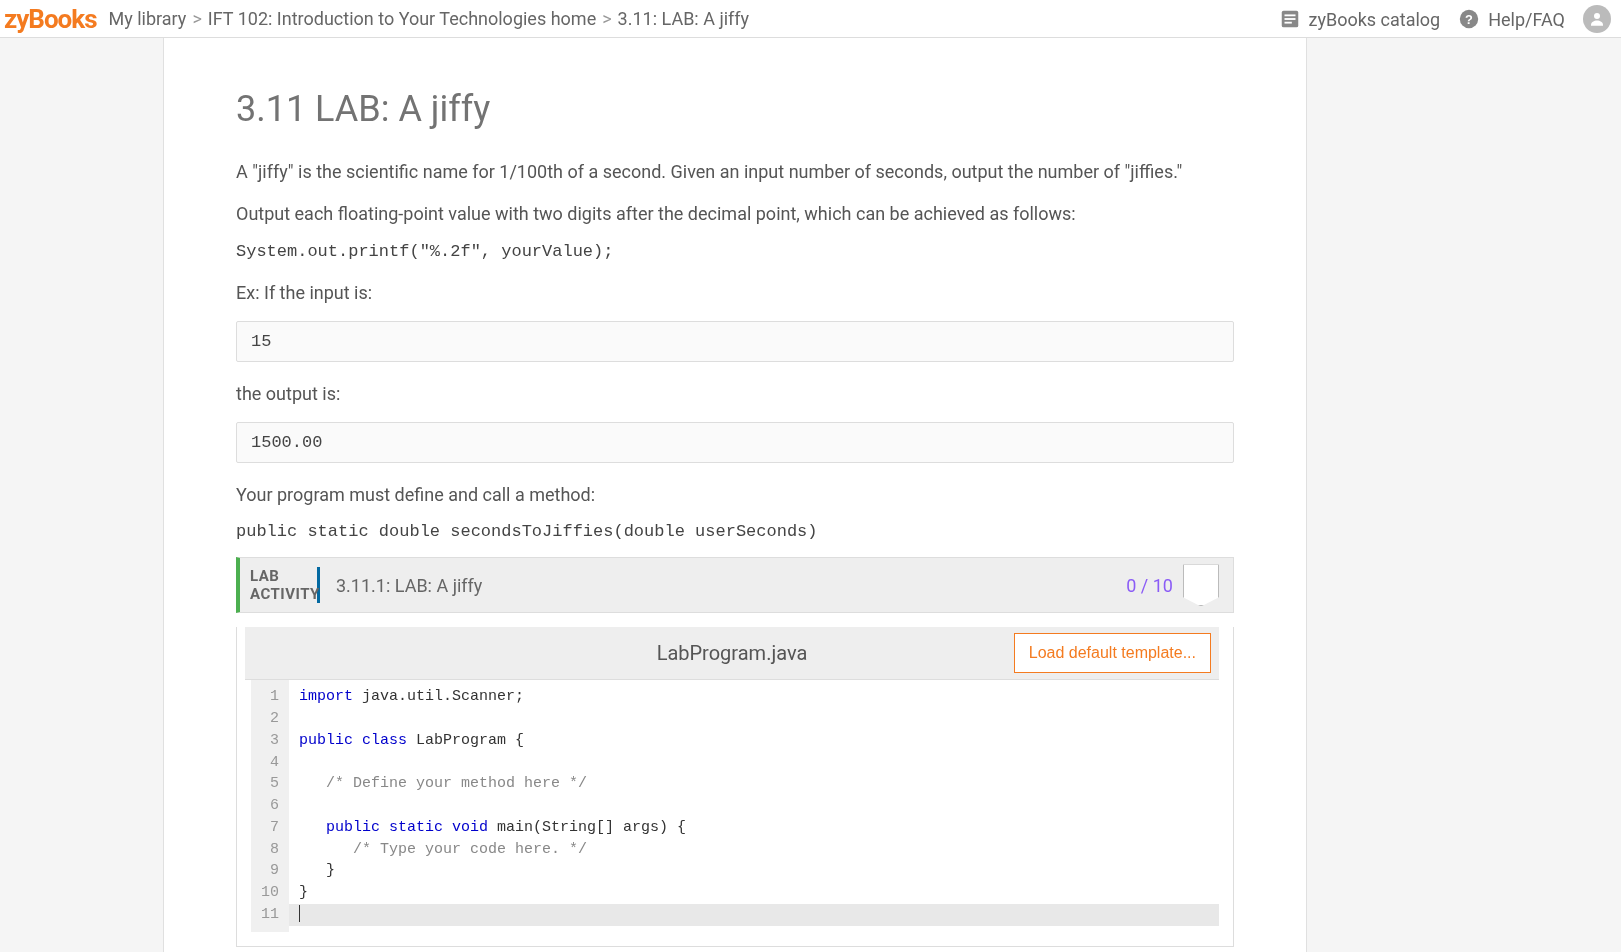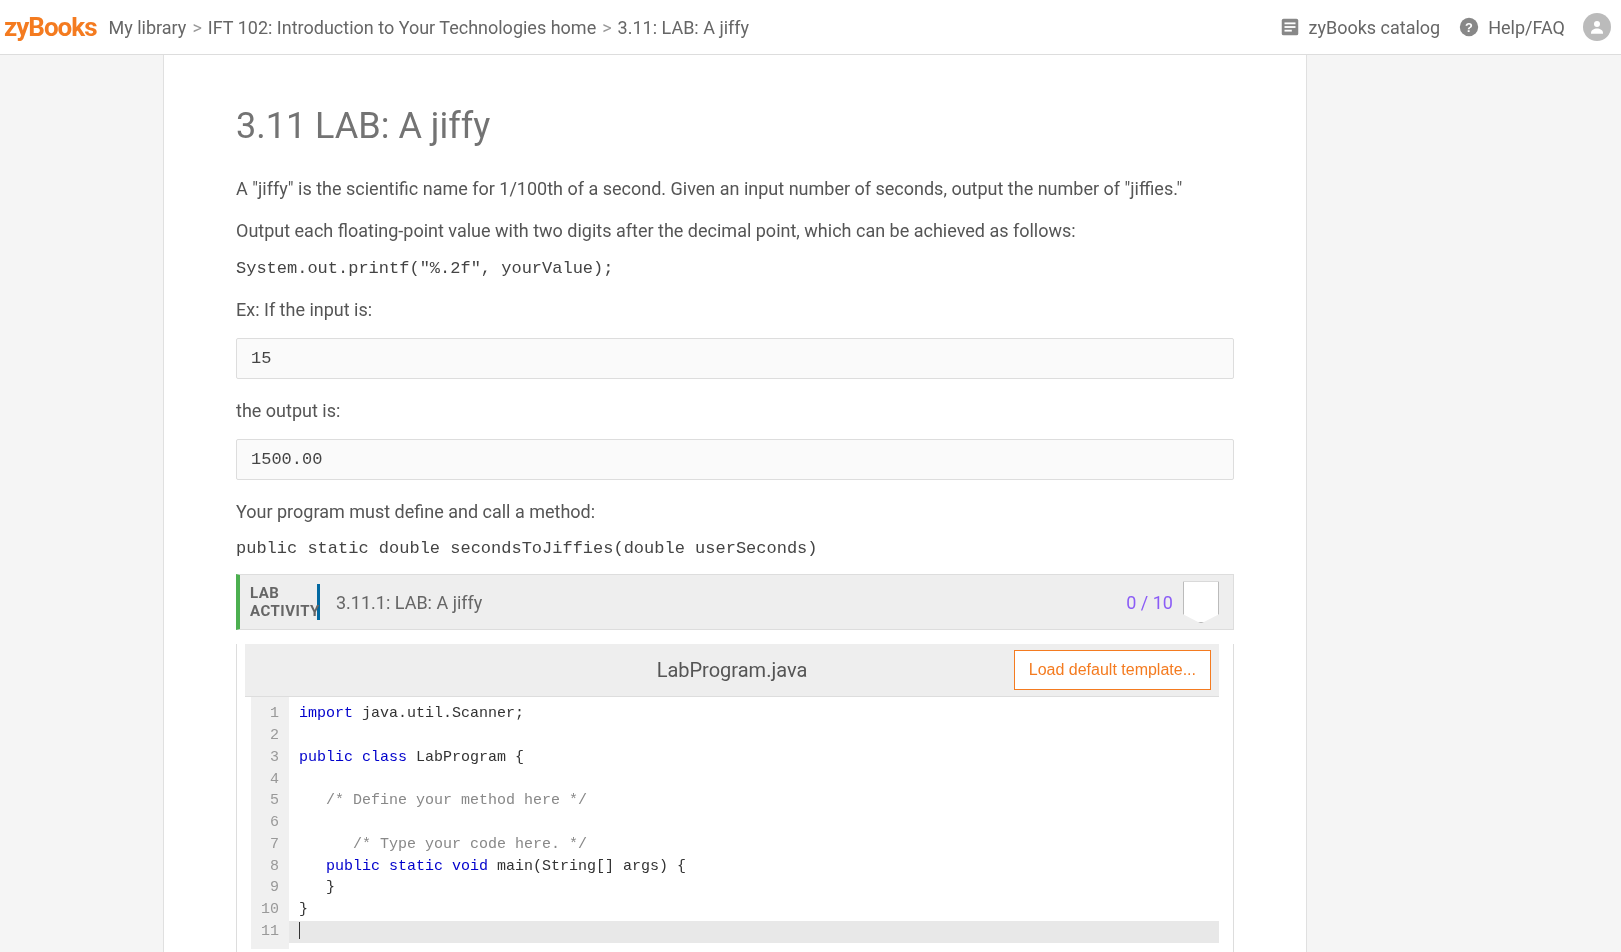--- a/index.html
+++ b/index.html
@@ -6,21 +6,21 @@
   body {
     font-family: -apple-system, BlinkMacSystemFont, "Segoe UI", Roboto, Helvetica, Arial, sans-serif;
     background: #f5f5f5;
     color: #333;
     width: 1621px;
   }
   
   .topbar {
     background: #fff;
     border-bottom: 1px solid #ddd;
-    height: 55px;
+    height: 38px;
     display: flex;
     align-items: center;
     padding: 0 10px 0 0;
   }
   .logo {
     font-weight: 700;
     font-size: 26px;
     color: #f47b20;
     padding: 0 12px 0 4px;
     letter-spacing: -1px;
@@ -279,22 +279,22 @@
       </div>
       <div class="code-lines">
         <div class="line-highlight" style="top:calc(6px + 21.75px*10)"></div>
 
         <div class="cl"><span class="kw">import</span><span> java.util.Scanner;</span></div>
         <div class="cl">&nbsp;</div>
         <div class="cl"><span class="kw">public</span><span> </span><span class="kw">class</span><span> LabProgram {</span></div>
         <div class="cl">&nbsp;</div>
         <div class="cl"><span class="cm">   /* Define your method here */</span></div>
         <div class="cl">&nbsp;</div>
+        <div class="cl"><span>   </span><span class="kw">public</span><span> </span><span class="kw">static</span><span> </span><span class="kw">void</span><span> main(String[] args) {</span></div>
         <div class="cl"><span class="cm">      /* Type your code here. */</span></div>
-        <div class="cl"><span>   </span><span class="kw">public</span><span> </span><span class="kw">static</span><span> </span><span class="kw">void</span><span> main(String[] args) {</span></div>
         <div class="cl"><span>   }</span></div>
         <div class="cl"><span>}</span></div>
         <div class="cl"><span class="caret"></span></div>
       </div>
     </div>
   </div>
 
 </div>
 
 </body></html>

